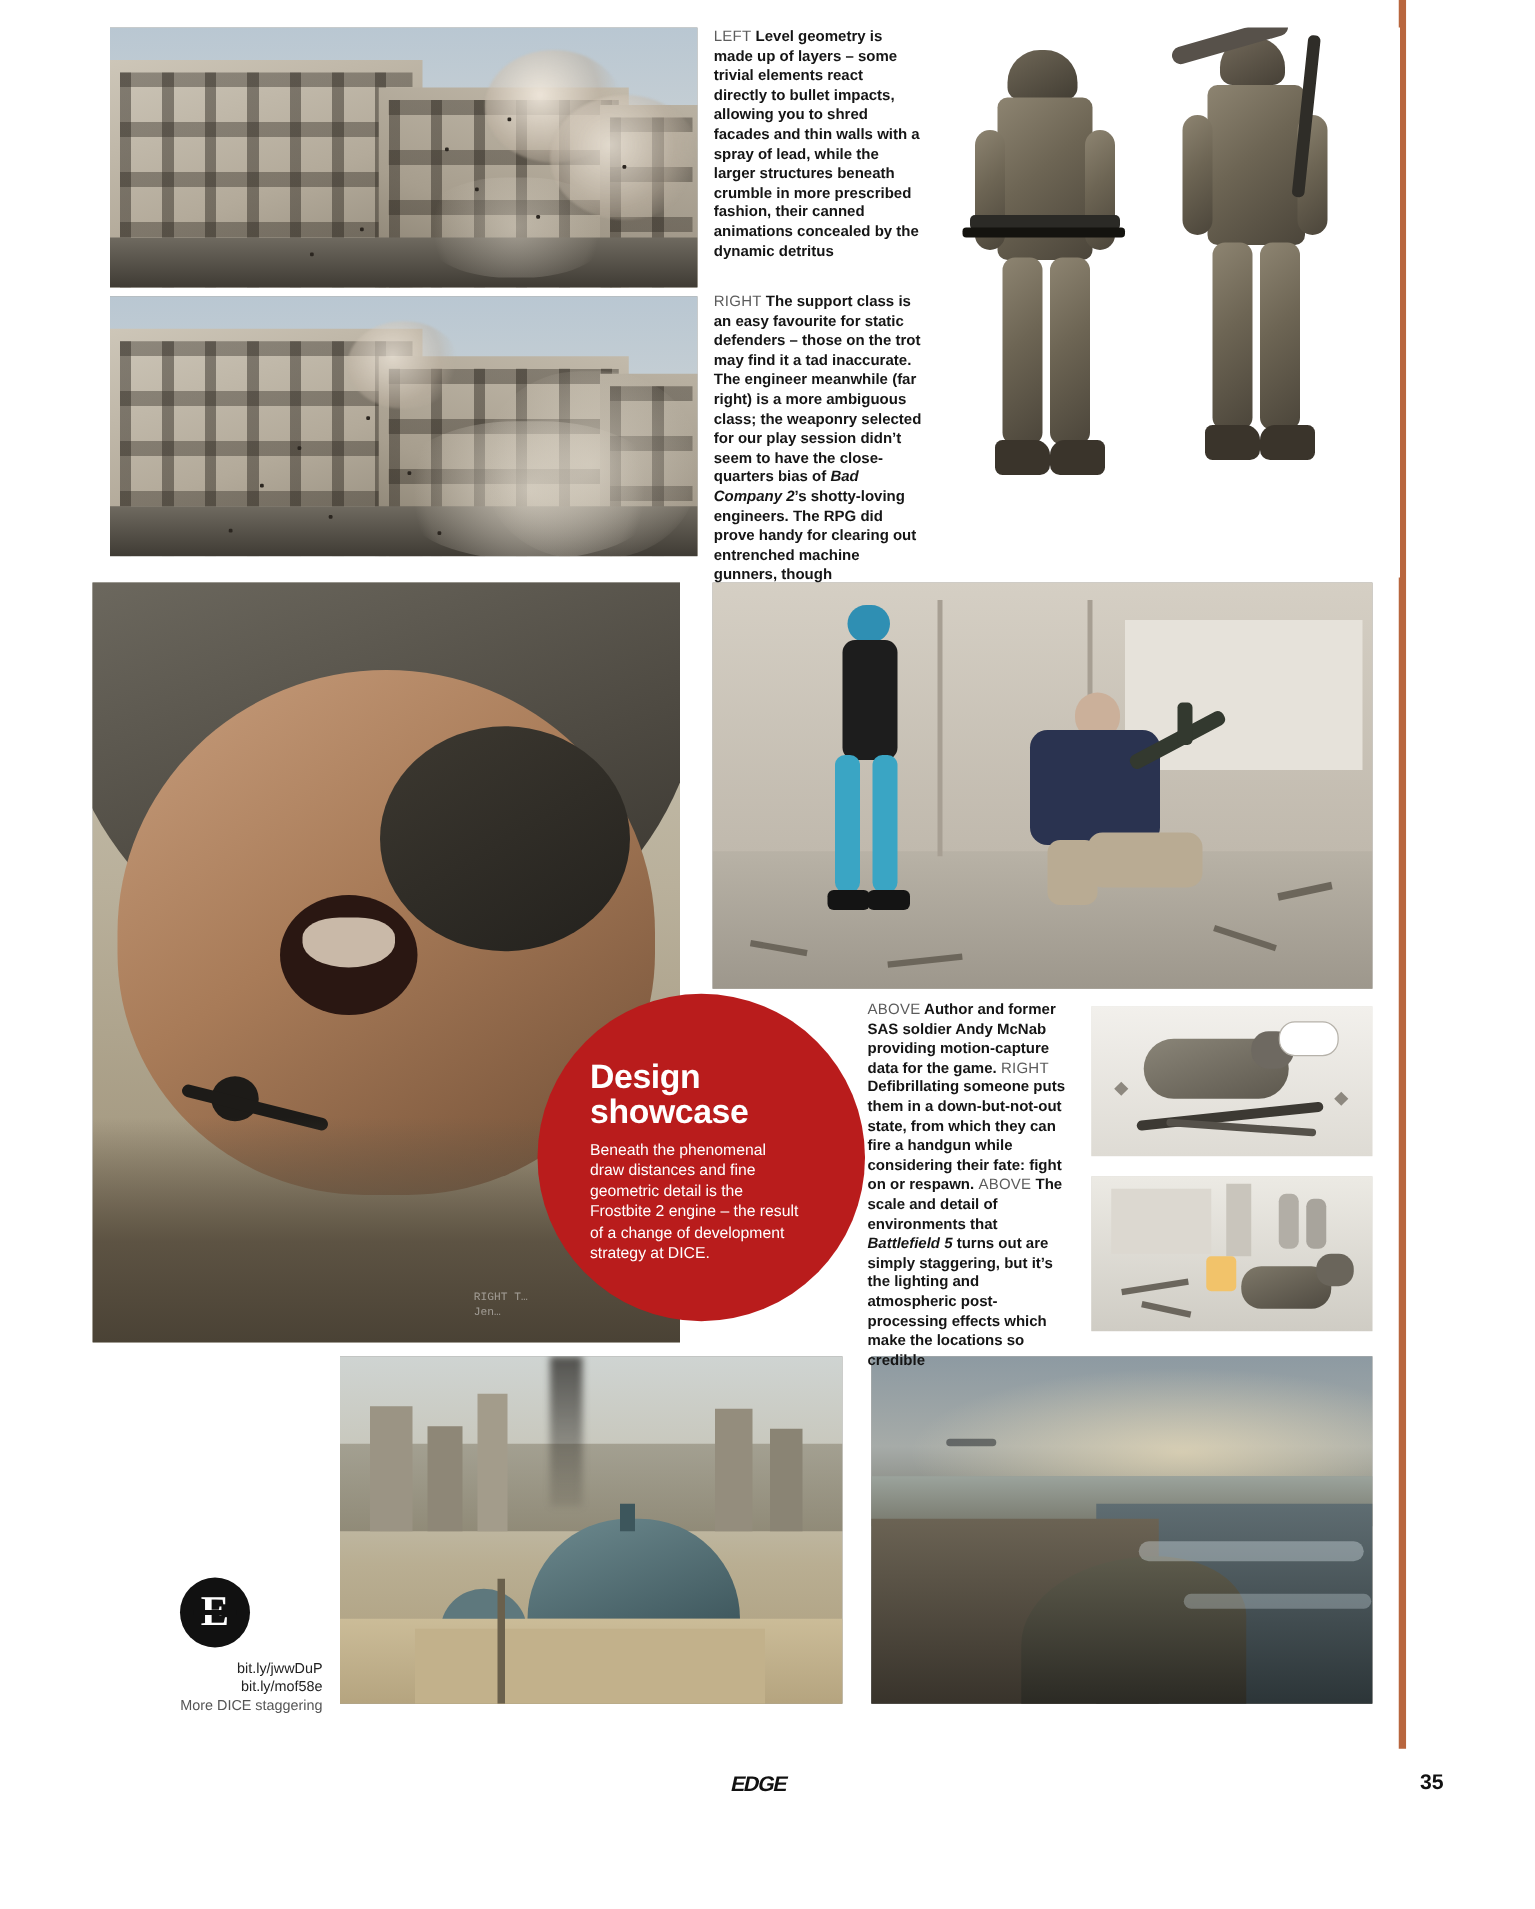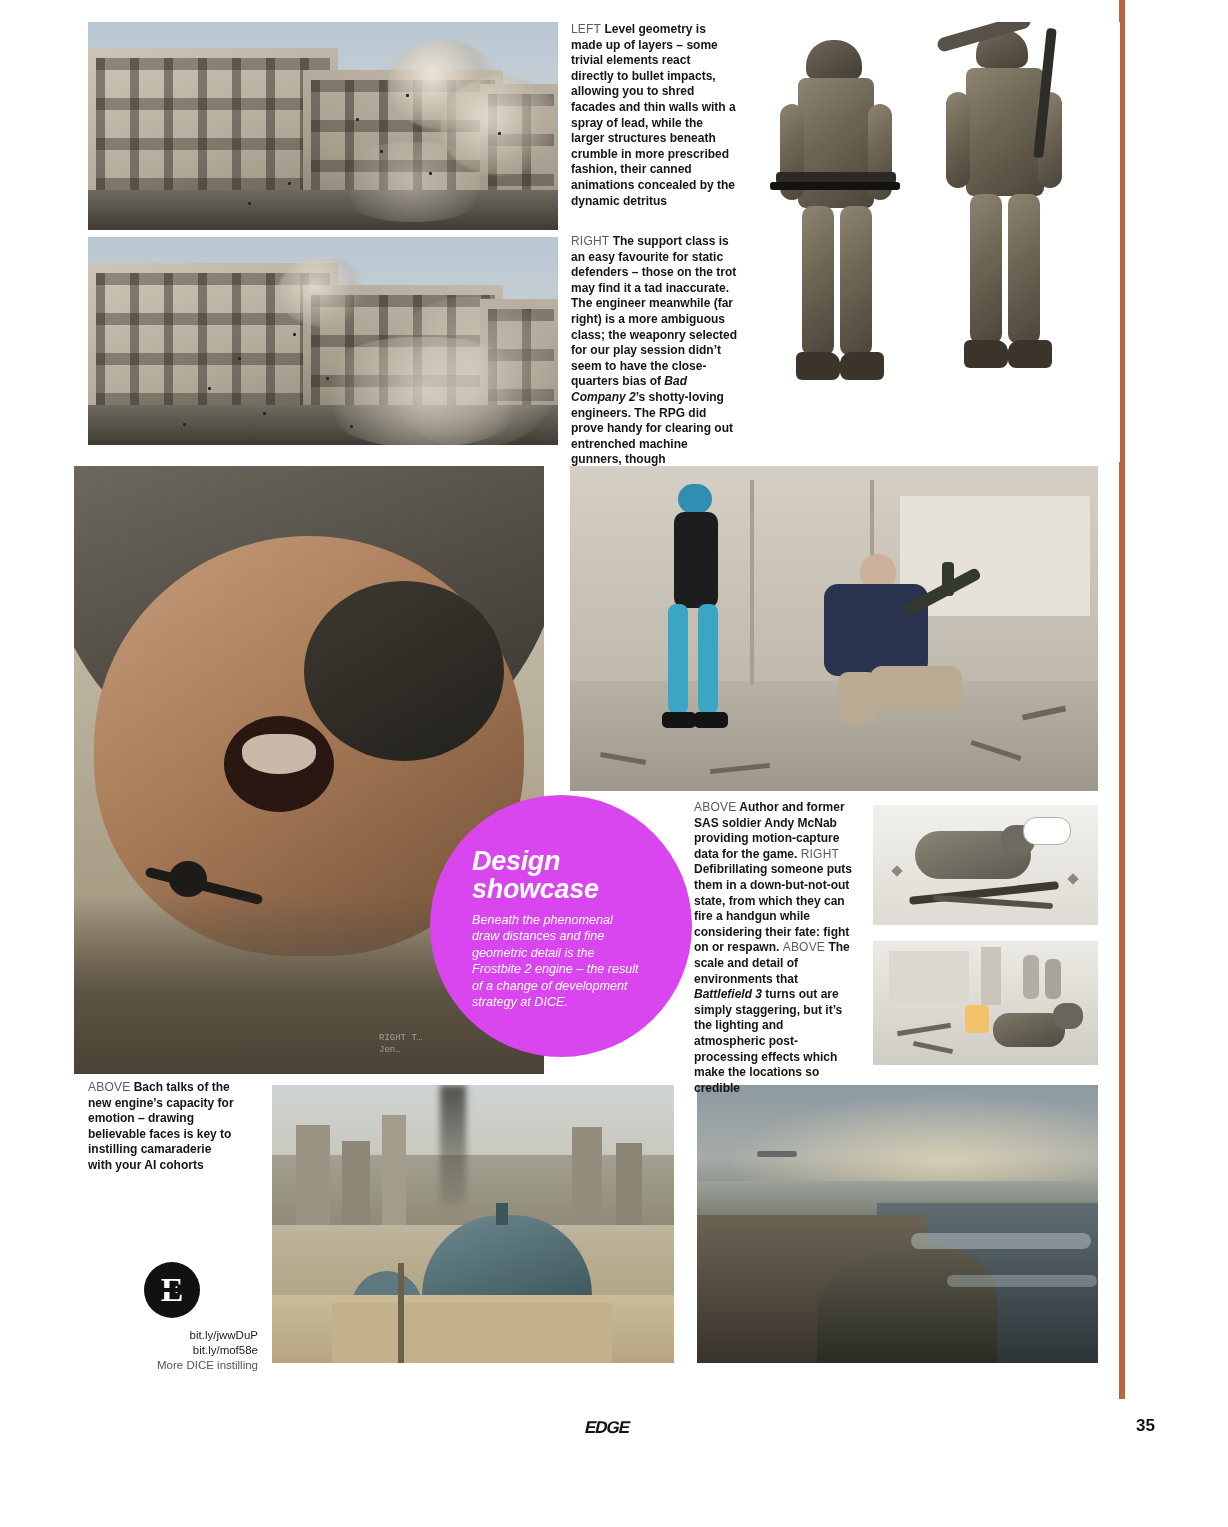--- a/index.html
+++ b/index.html
@@ -142,25 +142,24 @@
   .cap-right  { left: 571px; top: 234px;  width: 168px; }
   .cap-above  { left: 694px; top: 800px;  width: 163px; }
   .cap-bach   { left: 88px;  top: 1080px; width: 150px; }
 
   
   .showcase {
     position: absolute;
     left: 430px; top: 795px;
     width: 262px; height: 262px;
     border-radius: 50%;
-    background: #d946ef;
+    background: #b91c1c;
     color: #ffffff;
     box-sizing: border-box;
     padding: 52px 34px 0 42px;
-    font-style: italic;
   }
   .showcase h2 {
     margin: 0;
     font-family: "Liberation Sans", sans-serif;
     font-weight: bold;
     font-size: 27px;
     line-height: 28px;
     letter-spacing: -.3px;
   }
   .showcase p {
@@ -411,43 +410,40 @@
     <span class="lead">LEFT</span><span> Level geometry is made up of layers – some trivial elements react directly to bullet impacts, allowing you to shred facades and thin walls with a spray of lead, while the larger structures beneath crumble in more prescribed fashion, their canned animations concealed by the dynamic detritus</span>
   </div>
 
   <div class="caption cap-right">
     <span class="lead">RIGHT</span><span> The support class is an easy favourite for static defenders – those on the trot may find it a tad inaccurate. The engineer meanwhile (far right) is a more ambiguous class; the weaponry selected for our play session didn’t seem to have the close-quarters bias of </span><em>Bad Company 2</em><span>’s shotty-loving engineers. The RPG did prove handy for clearing out entrenched machine gunners, though</span>
   </div>
 
   <div class="caption cap-above">
     <span class="lead">ABOVE</span><span> Author and former SAS soldier Andy McNab providing motion-capture data for the game.</span>
     <span class="lead">RIGHT</span><span> Defibrillating someone puts them in a down-but-not-out state, from which they can fire a handgun while considering their fate: fight on or respawn.</span>
-    <span class="lead">ABOVE</span><span> The scale and detail of environments that </span><em>Battlefield 3</em><span> turns out are simply staggering, but it’s the lighting and atmospheric post-processing effects which make the locations so credible</span>
-  </div>
-
-  <div class="caption cap-bach">
-    <span class="lead">ABOVE</span><span> Bach talks of the new engine’s capacity for emotion – drawing believable faces is key to instilling camaraderie with your AI cohorts</span>
-  </div>
+    <span class="lead">ABOVE</span><span> The scale and detail of environments that </span><em>Battlefield 5</em><span> turns out are simply staggering, but it’s the lighting and atmospheric post-processing effects which make the locations so credible</span>
+  </div>
+
 
   <div class="showcase">
     <h2>
       <span>Design</span><br>
       <span>showcase</span>
     </h2>
     <p>Beneath the phenomenal draw distances and fine geometric detail is the Frostbite 2 engine – the result of a change of development strategy at DICE.</p>
   </div>
 
   <div class="elogo">
     <span>E</span>
     <span class="bar"></span>
   </div>
   <div class="links">
     <div>bit.ly/jwwDuP</div>
     <div>bit.ly/mof58e</div>
-    <div class="dim">More DICE instilling</div>
+    <div class="dim">More DICE staggering</div>
   </div>
 
   <div class="edge-foot">
     <span class="slash">EDGE</span>
   </div>
   <div class="folio">35</div>
 
 </div>
 
 </body></html>

